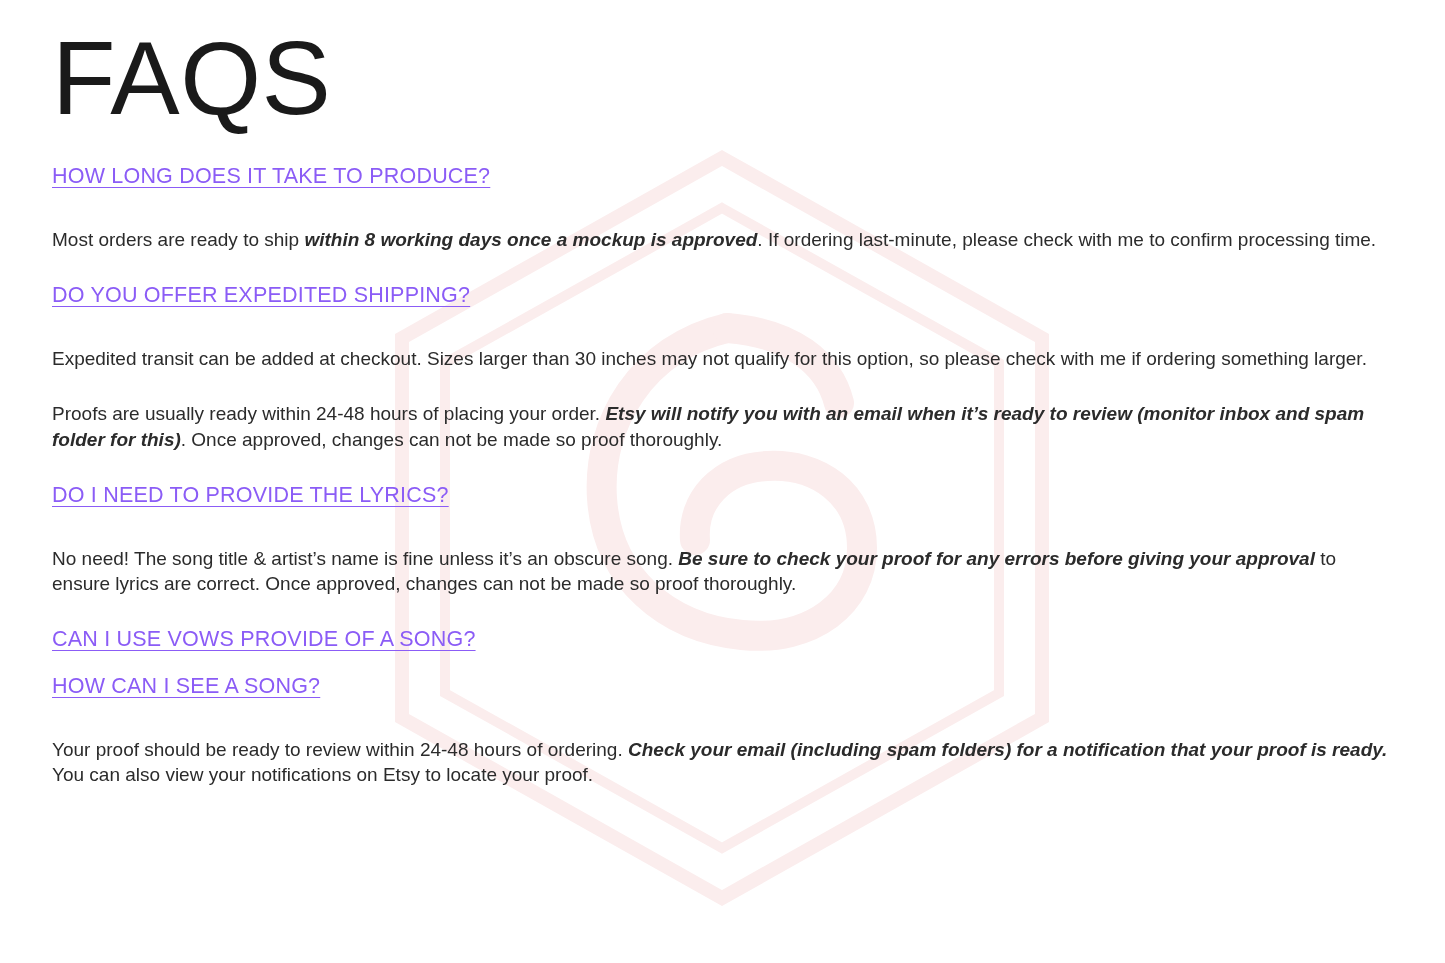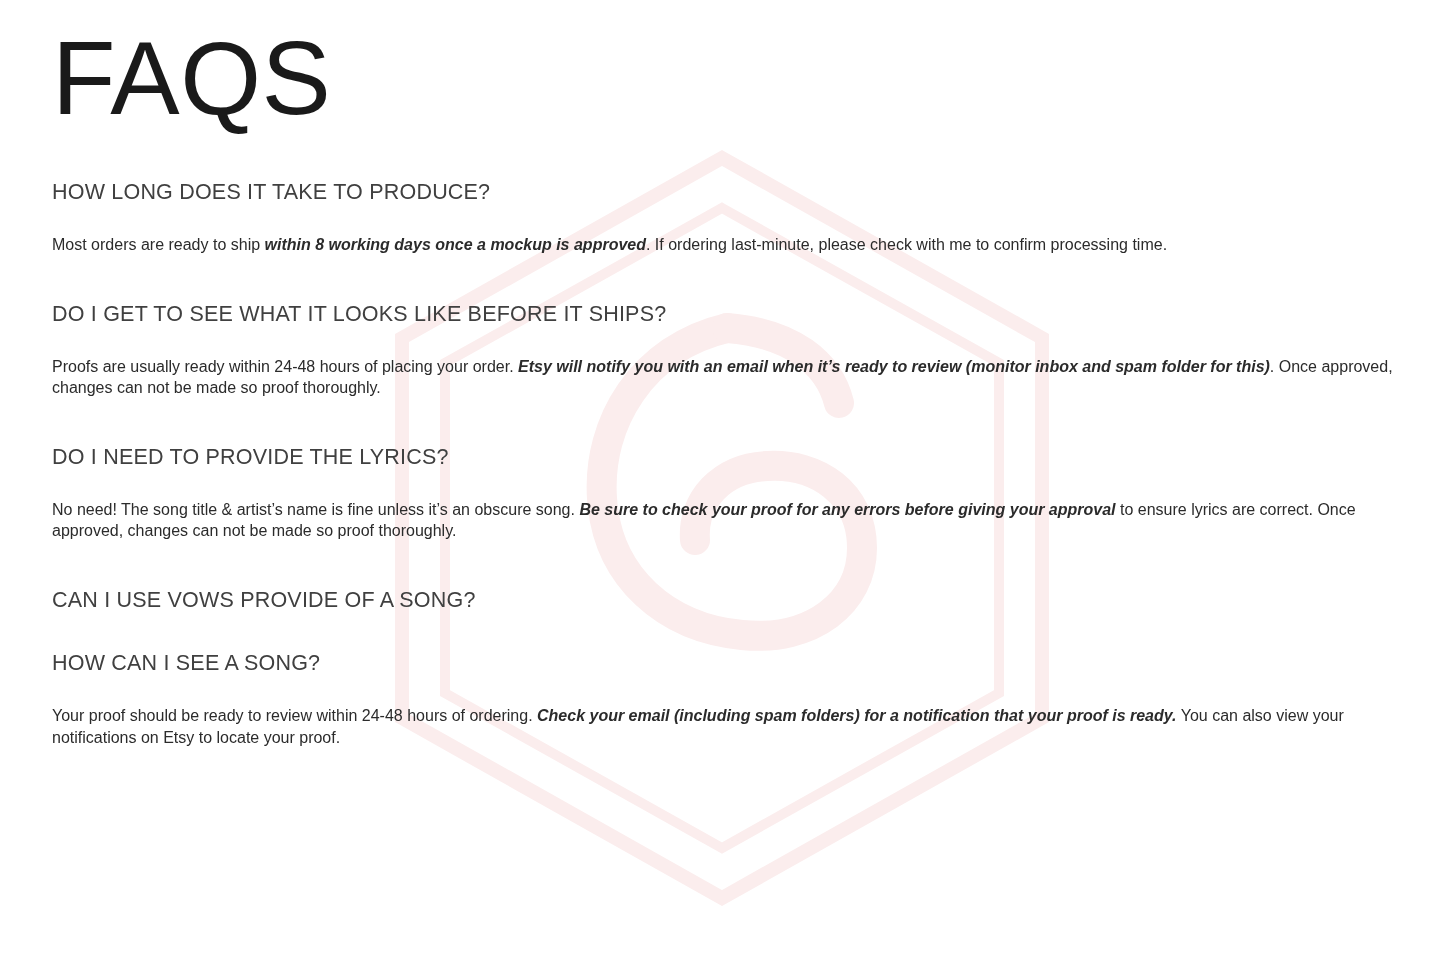--- a/index.html
+++ b/index.html
@@ -46,32 +46,33 @@
   }
 
   .qa-block {
     margin-bottom: 0;
   }
 
   .question {
     font-size: 21.5px;
     font-weight: 400;
     letter-spacing: 0.2px;
-    color: #404040;
+    color: #8b5cf6;
+    text-decoration: underline;
     text-underline-offset: 4px;
     text-decoration-thickness: 1px;
-    margin: 16px 0 22px 0;
+    margin: 0 0 22px 0;
     display: inline-block;
   }
 
   .answer {
-    font-size: 16px;
+    font-size: 19px;
     line-height: 1.35;
     color: #2b2b2b;
-    margin: 7px 0 30px 0;
+    margin: 16px 0 30px 0;
     max-width: 1345px;
   }
   .answer b {
     font-weight: bold;
     font-style: italic;
   }
 </style>
 </head>
 <body>
 
@@ -90,24 +91,29 @@
 
   <div>
 
     <div class="qa-block">
       <div class="question">HOW LONG DOES IT TAKE TO PRODUCE?</div>
       <p class="answer">
         <span>Most orders are ready to ship </span><b>within 8 working days once a mockup is approved</b><span>. If ordering last-minute, please check with me to confirm processing time.</span>
       </p>
     </div>
 
+    <div class="qa-block">
+      <div class="question">DO YOU OFFER EXPEDITED SHIPPING?</div>
+      <p class="answer">
+        <span>Expedited transit can be added at checkout. Sizes larger than 30 inches may not qualify for this option, so please check with me if ordering something larger.</span>
+      </p>
+    </div>
 
 
     <div class="qa-block">
-      <div class="question">DO I GET TO SEE WHAT IT LOOKS LIKE BEFORE IT SHIPS? </div>
       <p class="answer">
         <span>Proofs are usually ready within 24-48 hours of placing your order. </span><b>Etsy will notify you with an email when it’s ready to review (monitor inbox and spam folder for this)</b><span>. Once approved, changes can not be made so proof thoroughly.</span>
       </p>
     </div>
 
     <div class="qa-block">
       <div class="question">DO I NEED TO PROVIDE THE LYRICS?</div>
       <p class="answer">
         <span>No need! The song title &amp; artist’s name is fine unless it’s an obscure song. </span><b>Be sure to check your proof for any errors before giving your approval</b><span> to ensure lyrics are correct. Once approved, changes can not be made so proof thoroughly.</span>
       </p>

